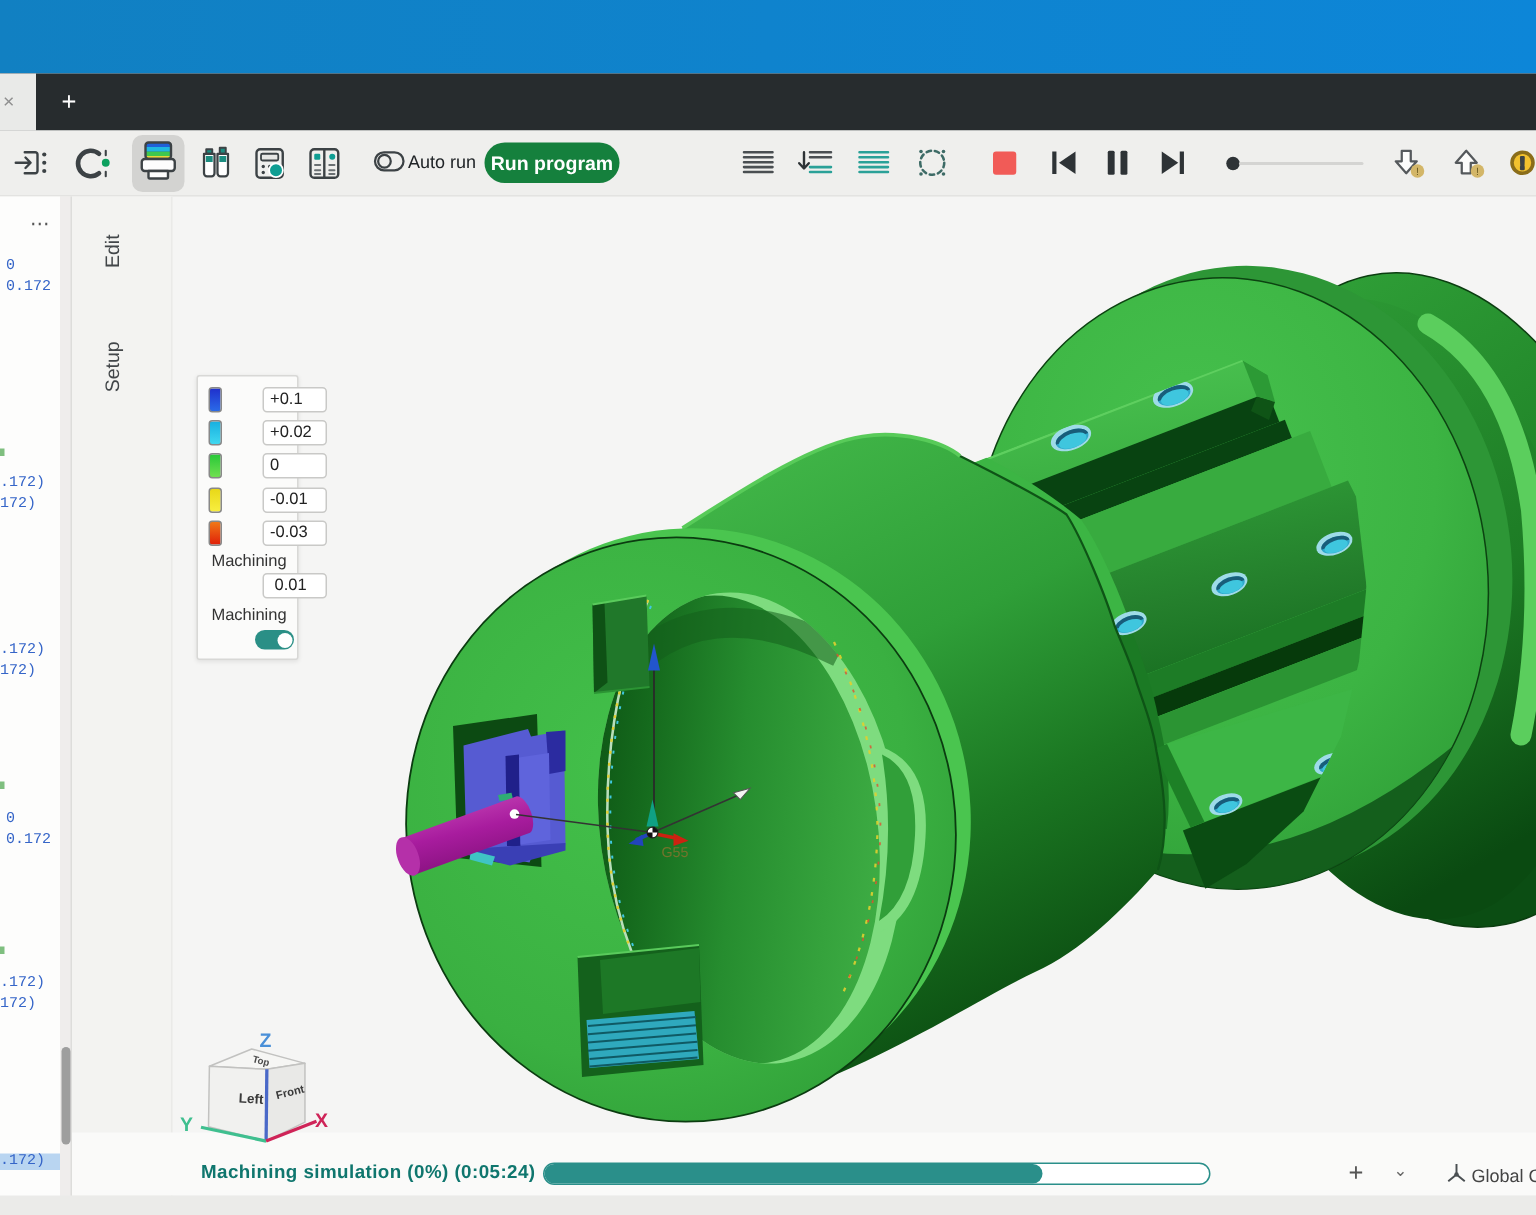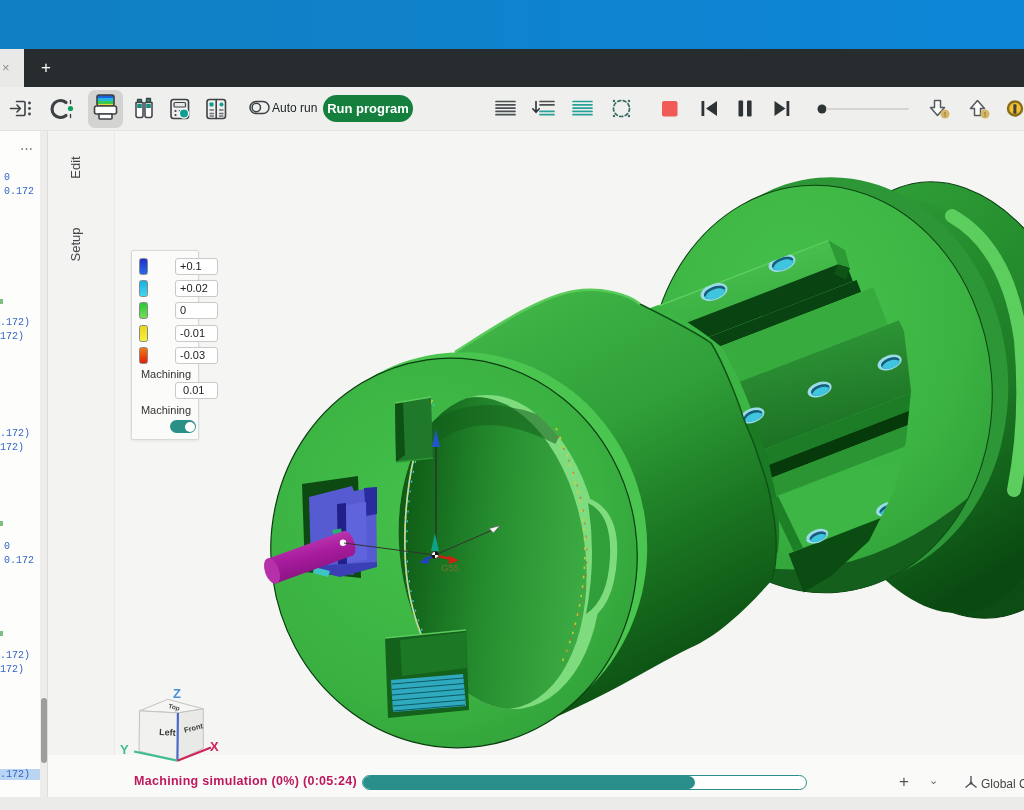--- a/index.html
+++ b/index.html
@@ -29,21 +29,21 @@
   
   #legend { left:131px; top:250px; width:68px; height:190px; background:#fbfbfa; border:1px solid #d8d8d6; border-radius:2px; box-shadow:0 1px 3px rgba(0,0,0,.08); }
   .sw { position:absolute; left:7px; width:9px; height:17px; border-radius:2.5px; border:0.5px solid #888; }
   .lfield { position:absolute; left:18px; width:43px; height:17px; background:#fff; border:1px solid #c9c9c7; border-radius:3px; font-size:11px; color:#222; padding-left:4px; line-height:15px;margin-left:25px; }
   .llabel { position:absolute; width:68px; text-align:center; font-size:11px; color:#333; }
   #toggle { position:absolute; left:38px; top:169px; width:26px; height:13px; background:#2a8f86; border-radius:7px; }
   #toggle::after { content:""; position:absolute; right:1.5px; top:1.5px; width:10px; height:10px; background:#fff; border-radius:50%; }
   
   #botbar { left:48px; top:755px; width:976px; height:42px; background:#fafaf9; }
   #botstrip { left:0; top:797px; width:1024px; height:13px; background:#ebebe9; }
-  #simtxt { left:134px; top:774px; font-size:12.5px; font-weight:600; color:#be185d; letter-spacing:0.3px; }
+  #simtxt { left:134px; top:774px; font-size:12.5px; font-weight:600; color:#0f766e; letter-spacing:0.3px; }
   #pbar { left:362px; top:775px; width:445px; height:15px; border:1px solid #2a8f8a; border-radius:8px; background:#fff; }
   #pfill { left:0px; top:0px; width:332px; height:13px; background:#2a8f8a; border-radius:7px; }
   #plusbot { left:899px; top:772px; font-size:17px; color:#555; font-weight:300;}
   #chevbot { left:929px; top:774px; font-size:11px; color:#666; }
   #globaltxt { left:981px; top:777px; font-size:12px; color:#444; white-space:nowrap; }
 </style>
 </head>
 <body>
 <div id="stage">
   <div id="bluebar" class="abs"></div>

